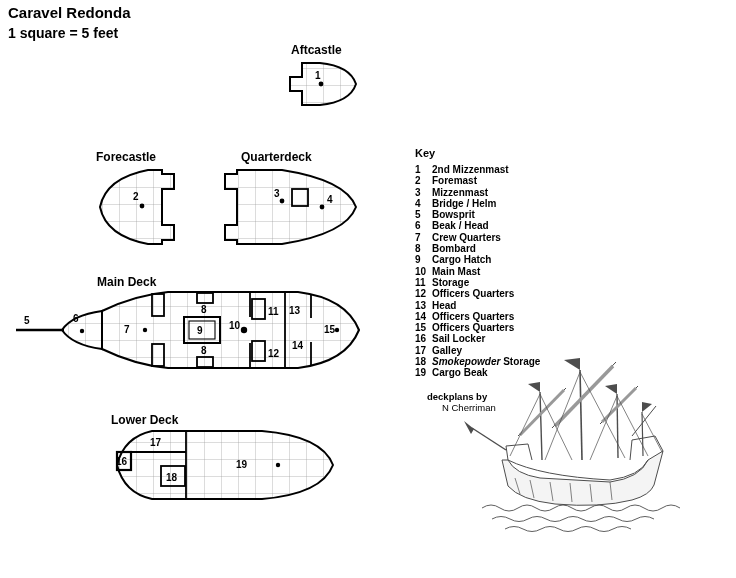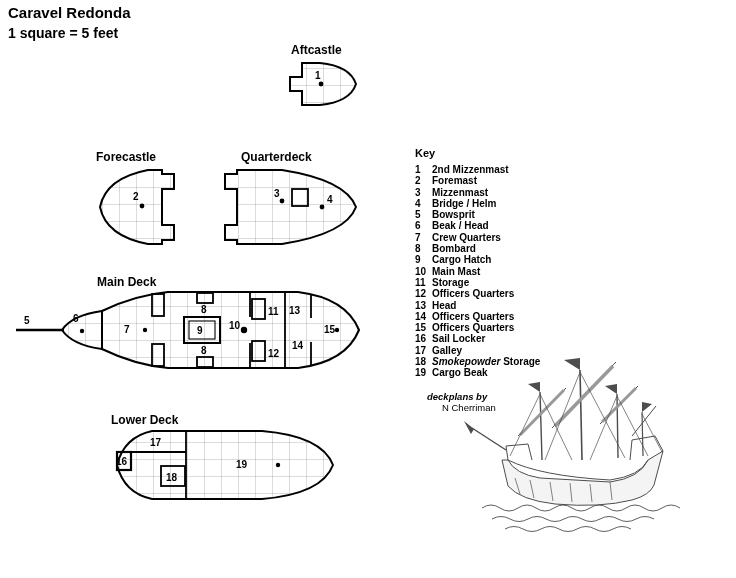--- a/index.html
+++ b/index.html
@@ -11,21 +11,21 @@
   .scale{position:absolute;left:8px;top:25px;font-size:14px;font-weight:bold;}
   svg.plan{position:absolute;left:0;top:0;}
   svg text{font-family:"Liberation Sans",sans-serif;font-size:10px;font-weight:bold;fill:#000;}
   svg text.deck-label{font-size:12px;}
   .key{position:absolute;left:415px;top:147px;width:225px;font-size:10px;font-weight:bold;}
   .key-title{font-size:11px;font-weight:bold;margin-bottom:5px;}
   .key-row{display:flex;line-height:11.3px;}
   .key-num{width:17px;flex:0 0 17px;}
   .key-label em{font-style:italic;}
   .credit{margin-top:12px;padding-left:12px;font-size:9.5px;}
-  .credit-by{font-style:italic;font-weight:bold;}
+  .credit-by{font-weight:bold;}
   .credit-name{font-weight:normal;padding-left:15px;}
 </style>
 </head>
 <body>
 
 <div class="canvas">
 
   <div class="title">Caravel Redonda</div>
   <div class="scale">1 square = 5 feet</div>
 

